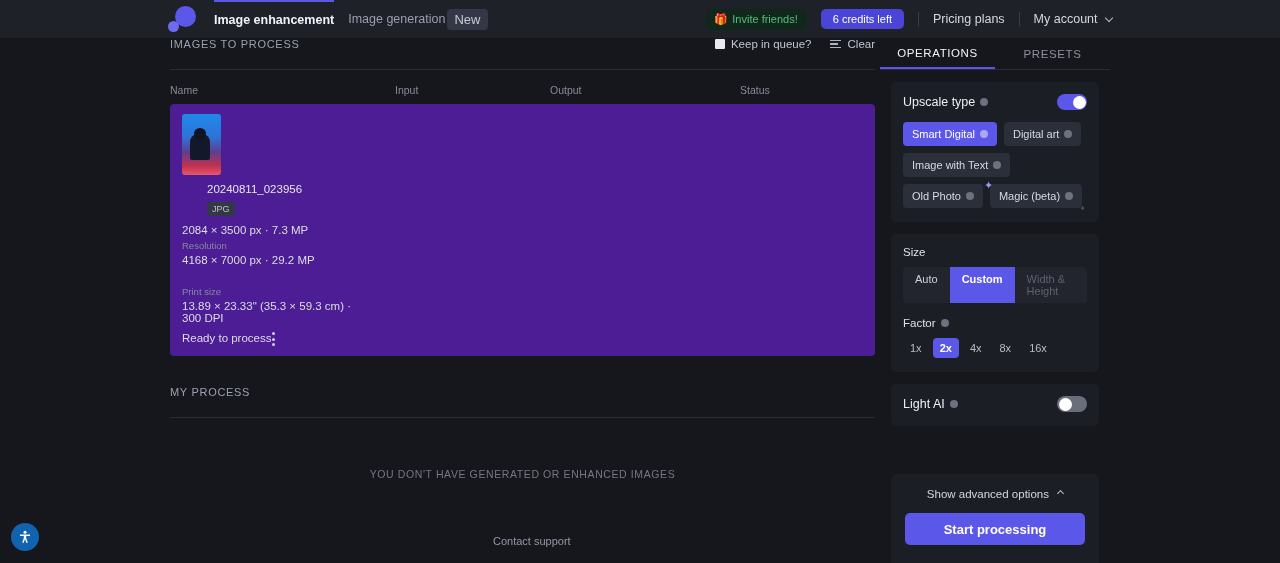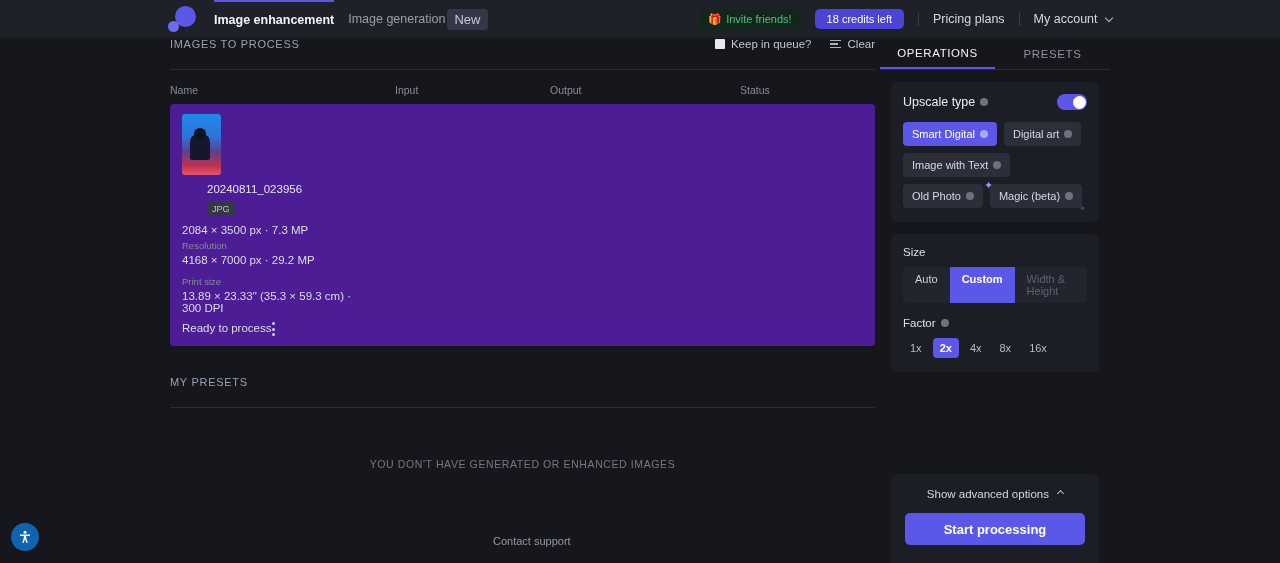--- a/index.html
+++ b/index.html
@@ -160,21 +160,21 @@
   .fname { font-size: 11.5px; color: #e4e6ec; }
   .ftype {
     display: inline-block; margin-top: 7px;
     background: #343845; color: #bfc3d0;
     font-size: 9px; padding: 2px 5px; border-radius: 3px;
   }
   .row-in { width: 155px; padding-top: 8px; font-size: 11.5px; color: #dcdee6; }
   .row-out { width: 190px; padding-top: 4px; }
   .o-lbl { font-size: 9.5px; color: #868b99; }
   .o-val { font-size: 11.5px; color: #dcdee6; margin-top: 3px; }
-  .o-grp2 { margin-top: 10px; }
+  .o-grp2 { margin-top: 20px; }
   .row-st {
     flex: 1; padding-top: 8px; font-size: 11.5px; color: #dcdee6;
     display: flex; align-items: flex-start; justify-content: space-between;
   }
   .kebab { display: flex; flex-direction: column; gap: 2.5px; cursor: pointer; padding-right: 2px;}
   .kebab i { width: 3px; height: 3px; border-radius: 50%; background: #cfd2dc; display: block; }
 
   
   .my-images { margin-top: 30px; }
   .empty-note {
@@ -305,21 +305,21 @@
       <span>Image generation</span>
       <span class="badge-new">New</span>
     </div>
   </div>
 
   <div class="header-right">
     <div class="invite-pill">
       <span>🎁</span>
       <span>Invite friends!</span>
     </div>
-    <div class="credits-pill">18 credits left</div>
+    <div class="credits-pill">6 credits left</div>
     <div class="vdiv"></div>
     <div class="hlink">Pricing plans</div>
     <div class="vdiv"></div>
     <div class="hlink">
       <span>My account</span>
       <span class="chev-d"></span>
     </div>
   </div>
 </div>
 
@@ -378,21 +378,21 @@
               <i></i>
               <i></i>
               <i></i>
             </span>
         </div>
       </div>
     </div>
 
     <div class="my-images">
       <div class="sec-head">
-        <div class="sec-title">MY PRESETS</div>
+        <div class="sec-title">MY PROCESS</div>
       </div>
       <div class="empty-note">YOU DON'T HAVE GENERATED OR ENHANCED IMAGES</div>
     </div>
   </div>
 
   <div class="rpanel">
 
     <div class="op-tabs">
       <div class="op-tab active">OPERATIONS</div>
       <div class="op-tab">PRESETS</div>
@@ -447,20 +447,31 @@
       </div>
       <div class="factors">
         <div class="fbtn">1x</div>
         <div class="fbtn sel">2x</div>
         <div class="fbtn">4x</div>
         <div class="fbtn">8x</div>
         <div class="fbtn">16x</div>
       </div>
     </div>
 
+    <div class="card">
+      <div class="card-row">
+        <div class="card-title">
+          <span>Light AI</span>
+          <span class="info"></span>
+        </div>
+        <div class="toggle off">
+            <div class="knob"></div>
+          </div>
+      </div>
+    </div>
 
     <div class="bottom-card">
       <div class="adv">
         <span>Show advanced options</span>
         <span class="chev-u"></span>
       </div>
       <div class="start-btn">Start processing</div>
     </div>
   </div>
 

